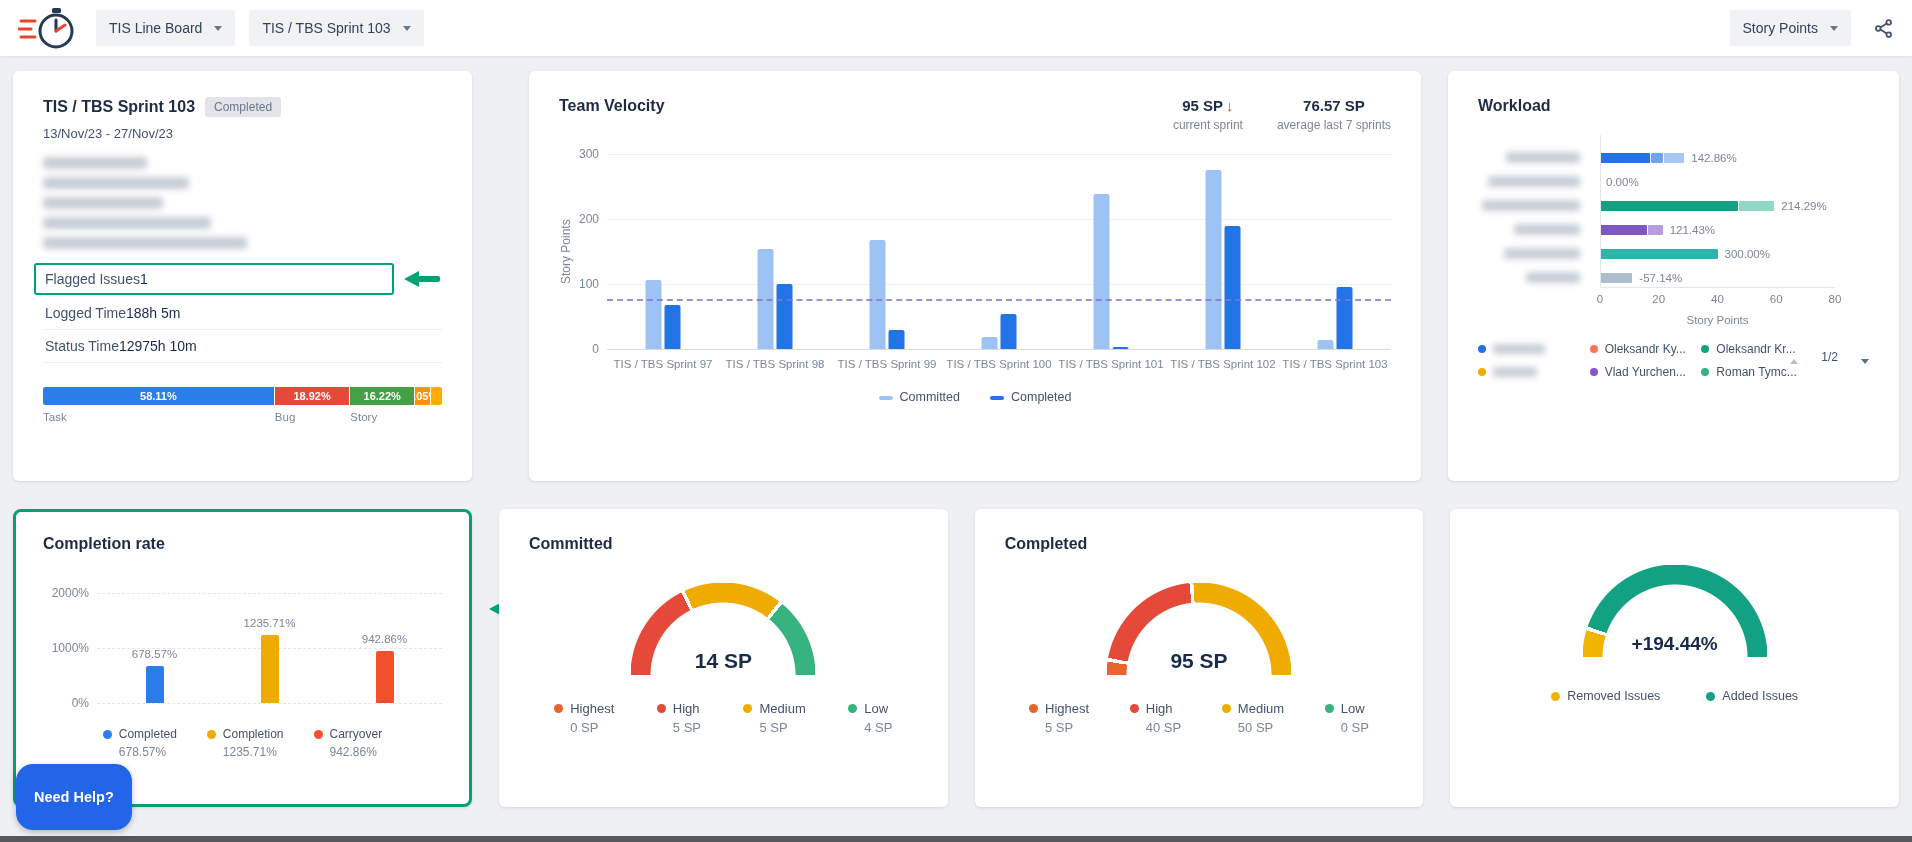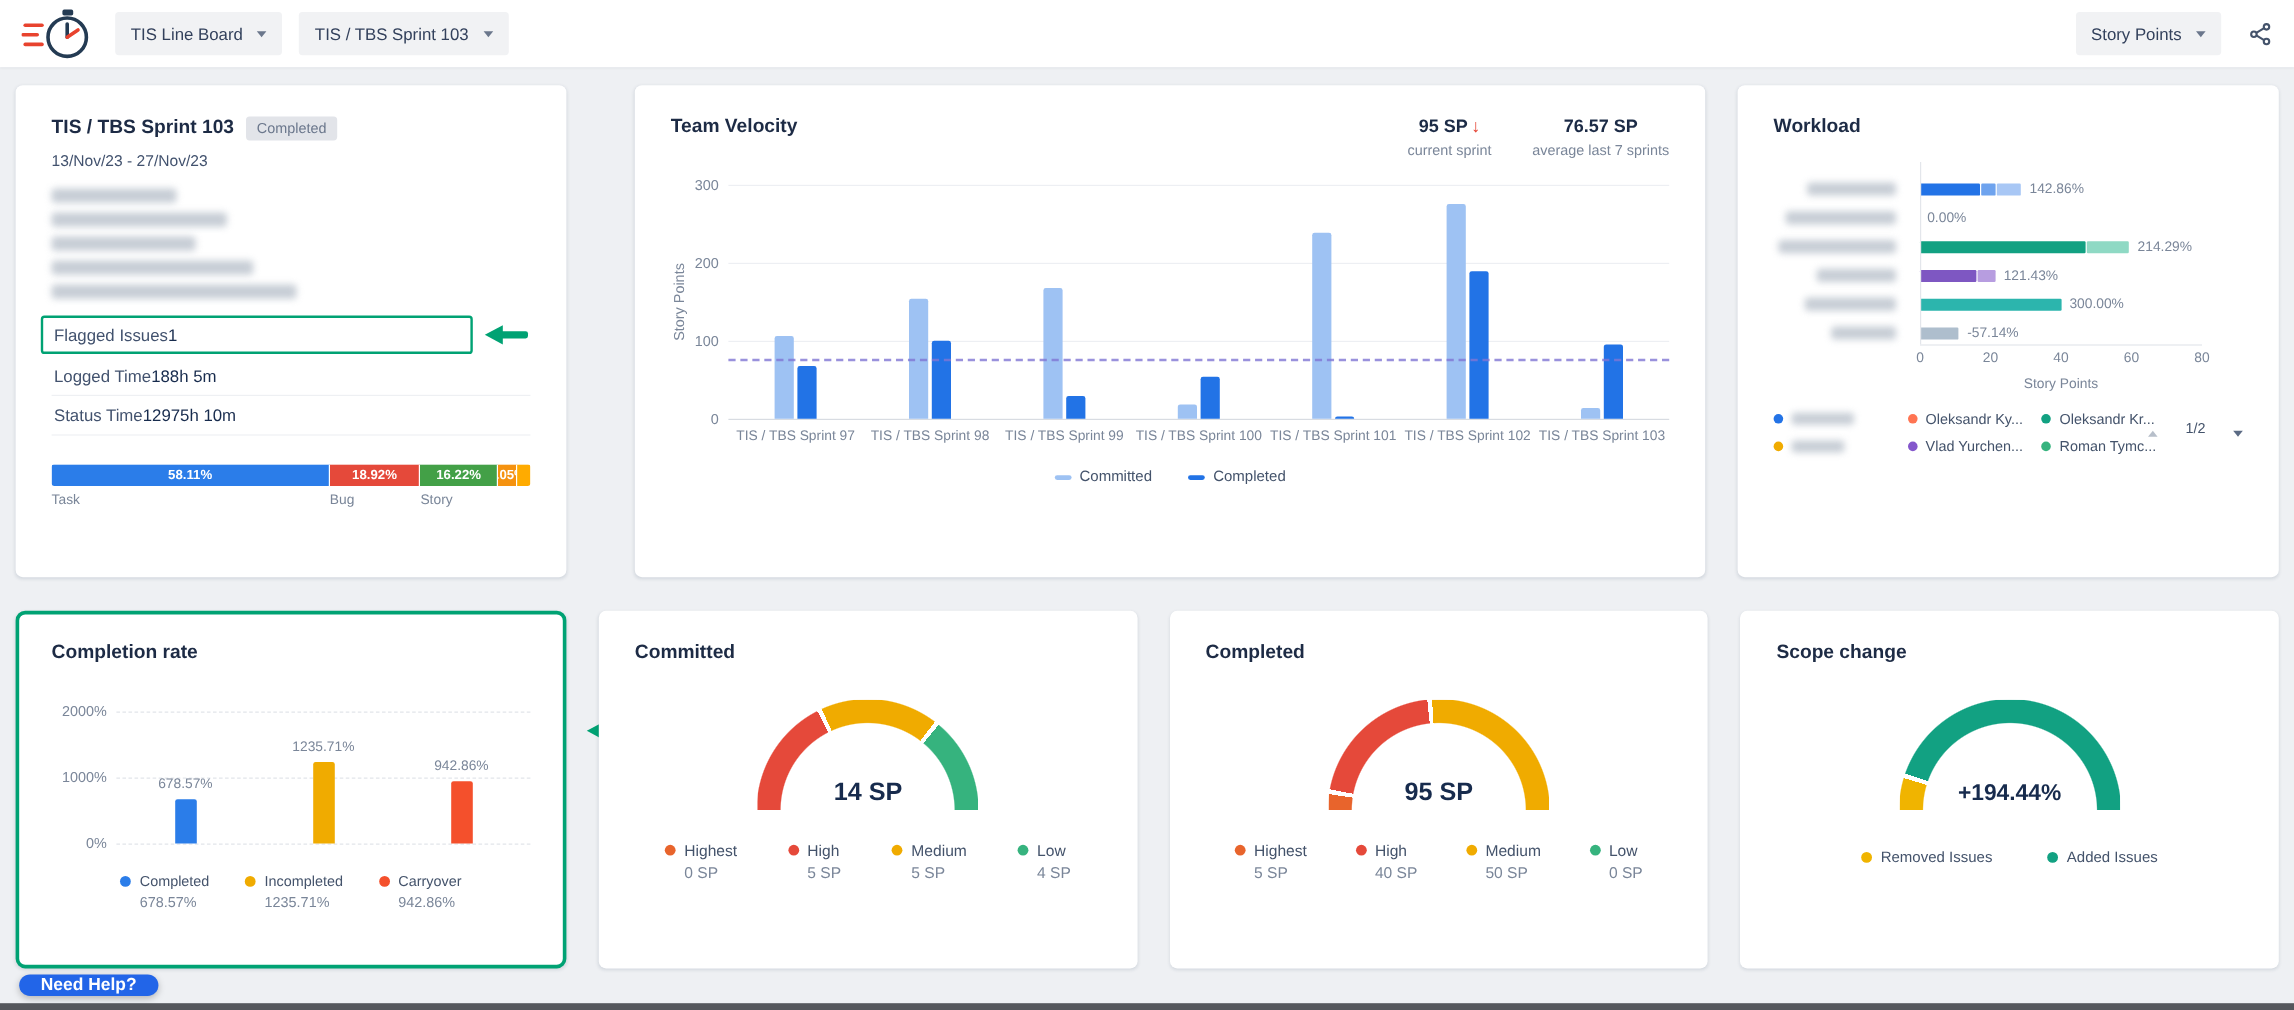--- a/index.html
+++ b/index.html
@@ -134,21 +134,21 @@
     -webkit-mask:radial-gradient(circle at 50% 100%, transparent 0 72px, #000 73px 92px, transparent 93px);
             mask:radial-gradient(circle at 50% 100%, transparent 0 72px, #000 73px 92px, transparent 93px); }
   .gauge-value{ position:absolute; left:0; right:0; bottom:2px; text-align:center;
                 font-size:21px; font-weight:600; color:#172b4d; }
   .gauge-value.pct{ font-size:19px; }
   .legend.spread{ justify-content:space-around; margin-top:26px; padding:0 4px; }
   .legend.spread .lg-item{ font-size:13px; }
   .scope-legend{ justify-content:center; gap:46px; margin-top:32px; }
   
   .help-btn{ position:absolute; left:16px; bottom:12px; background:#2265e8; color:#fff; border:none;
-             border-radius:17px; padding:1px 18px; font-size:14.5px; font-weight:700;
+             border-radius:17px; padding:25px 18px; font-size:14.5px; font-weight:700;
              font-family:inherit; cursor:pointer; box-shadow:0 2px 6px rgba(0,0,0,.25); }
   .bottom-edge{ position:absolute; left:0; right:0; bottom:0; height:6px; background:#55575c; }
 </style>
 </head>
 <body>
 
 <header class="topbar">
   <div class="logo">
     <svg class="logo-svg" width="64" height="44" viewBox="0 0 64 44">
       <g stroke="#e8432e" stroke-width="3" stroke-linecap="round">
@@ -491,21 +491,21 @@
           <div class="lg-item">
             <span class="lg-mark dot" style="background: rgb(43, 125, 233);"></span>
             <span class="lg-text">
               <span class="lg-label">Completed</span>
               <span class="lg-value">678.57%</span>
             </span>
           </div>
           <div class="lg-item">
             <span class="lg-mark dot" style="background: rgb(240, 171, 0);"></span>
             <span class="lg-text">
-              <span class="lg-label">Incompleted</span>
+              <span class="lg-label">Completion</span>
               <span class="lg-value">1235.71%</span>
             </span>
           </div>
           <div class="lg-item">
             <span class="lg-mark dot" style="background: rgb(244, 80, 44);"></span>
             <span class="lg-text">
               <span class="lg-label">Carryover</span>
               <span class="lg-value">942.86%</span>
             </span>
           </div>
@@ -583,21 +583,20 @@
             <span class="lg-mark dot" style="background: rgb(54, 179, 126);"></span>
             <span class="lg-text">
               <span class="lg-label">Low</span>
               <span class="lg-value">0 SP</span>
             </span>
           </div>
         </div>
     </section>
 
     <section class="card g-card">
-      <h2 class="card-title">Scope change</h2>
       <div class="gauge-wrap">
         <div class="gauge" style="background: conic-gradient(from 270deg at 50% 100%, rgb(240, 180, 0) 0deg, rgb(240, 180, 0) 16.75deg, rgb(255, 255, 255) 16.75deg, rgb(255, 255, 255) 19.25deg, rgb(18, 161, 130) 19.25deg, rgb(18, 161, 130) 180deg, transparent 180deg, transparent 360deg);"></div>
         <div class="gauge-value pct">+194.44%</div>
       </div>
       <div class="legend scope-legend">
           <div class="lg-item">
             <span class="lg-mark dot" style="background: rgb(240, 180, 0);"></span>
             <span class="lg-text">
               <span class="lg-label">Removed Issues</span>
             </span>

